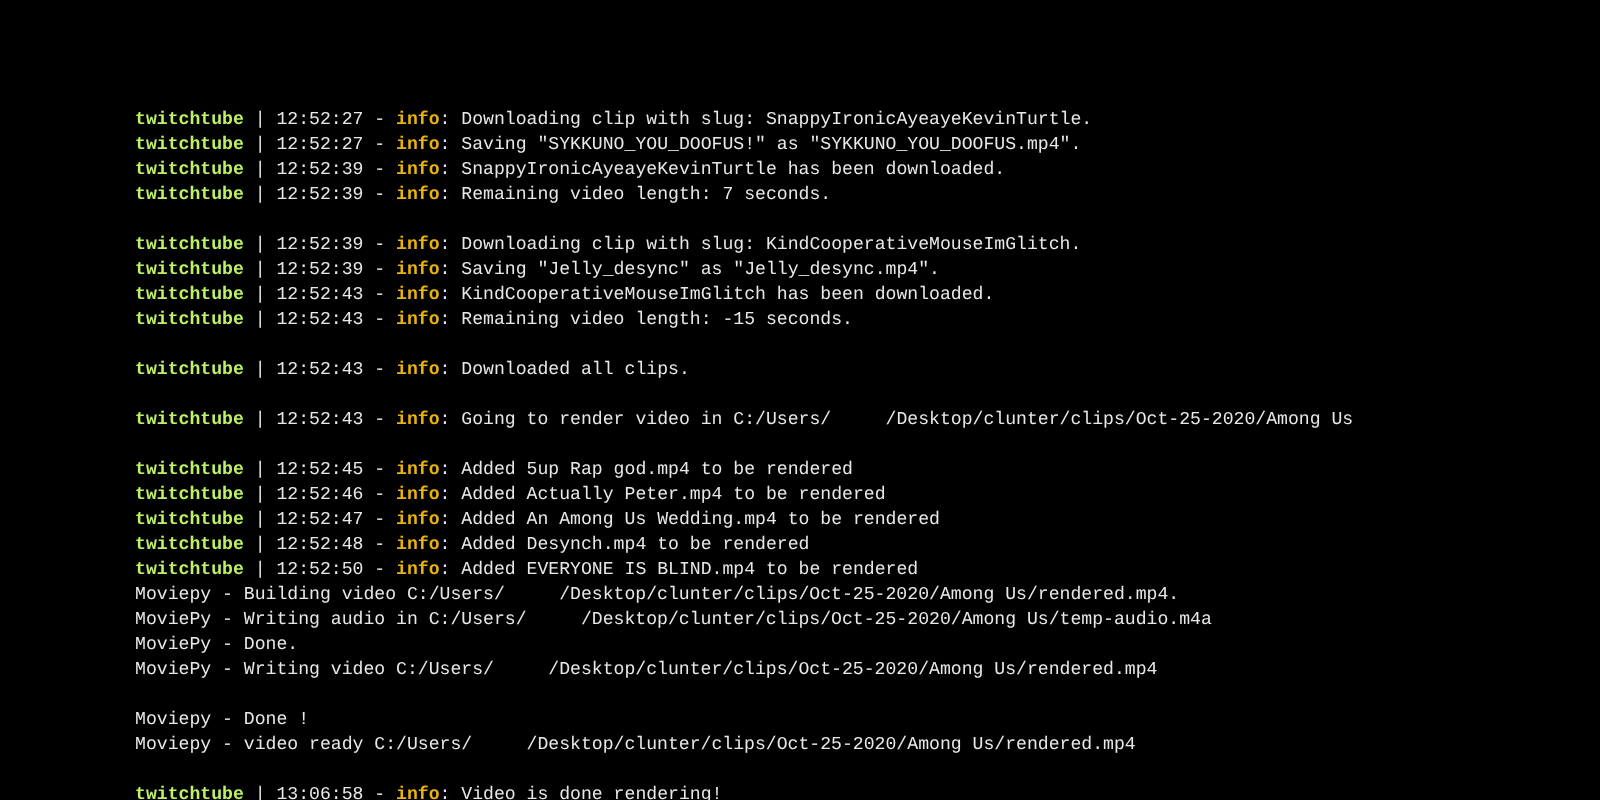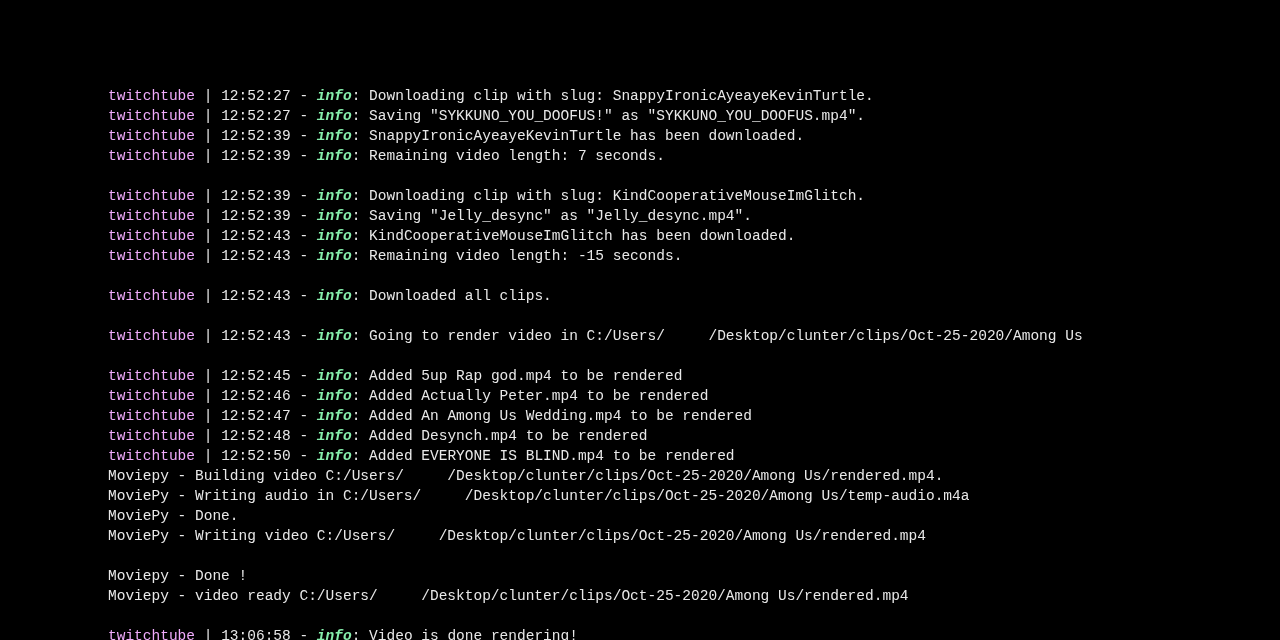--- a/index.html
+++ b/index.html
@@ -13,27 +13,26 @@
       font-size: 14.5px;
       line-height: 20px;
       color: #e8e8e8;
       padding: 6px 0 0 108px;
       width: 1280px;
       height: 640px;
       overflow: hidden;
       white-space: pre;
     }
     .logger {
-      color: #f0abfc;
-      font-weight: normal;
+      color: #bef264;
+      font-weight: bold;
     }
     .level {
-      color: #86efac;
+      color: #eab308;
       font-weight: bold;
-      font-style: italic;
     }
     .line {
       display: block;
     }
     .pipe, .time, .msg, .plain {
       color: #e8e8e8;
     }
   </style>
 </head>
 <body>

